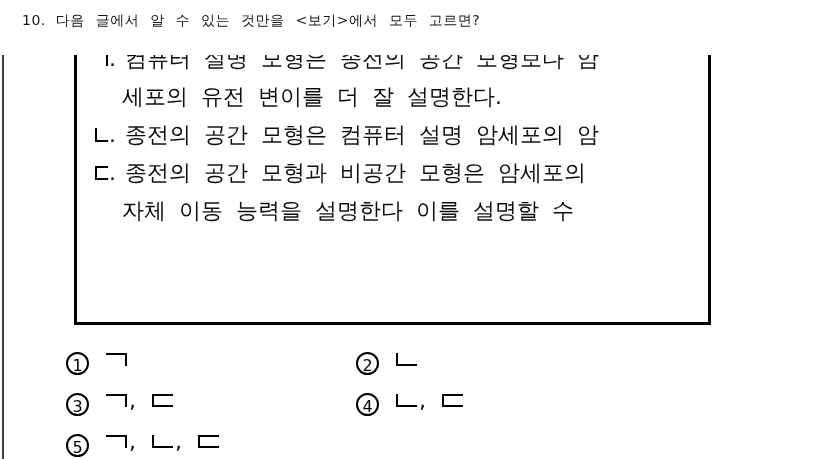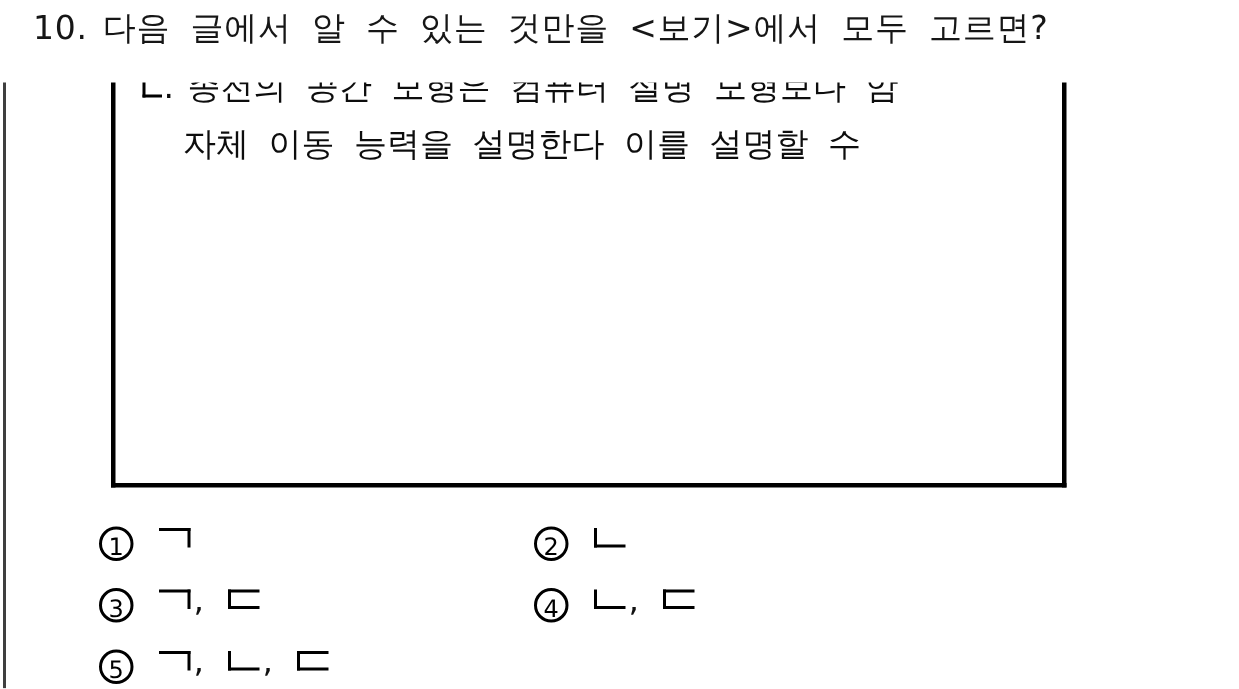--- a/index.html
+++ b/index.html
@@ -5,21 +5,21 @@
   html,body{margin:0;padding:0;background:#ffffff;}
   #canvas{
     position:relative;width:826px;height:459px;background:#ffffff;overflow:hidden;
     font-family:"DejaVu Sans","Liberation Sans",sans-serif;color:#111;
   }
   
   .left-rule{position:absolute;left:2px;top:55px;width:2px;height:404px;background:#3f3f3f;}
   
   .q-title{
     position:absolute;left:22px;top:7px;width:790px;
-    font-size:22px;line-height:26px;letter-spacing:0.5px;word-spacing:6px;
+    font-size:14px;line-height:26px;letter-spacing:0.5px;word-spacing:6px;
     white-space:nowrap;color:#161616;
   }
   .q-num{margin-right:10px;}
   
   .bogi-box{
     position:absolute;left:74px;top:55px;width:637px;height:270px;
     border-left:3px solid #000;border-right:3px solid #000;border-bottom:3px solid #000;
     box-sizing:border-box;overflow:hidden;background:#fff;
   }
   .bogi-content{padding:0 8px 0 18px;font-size:22px;line-height:38px;word-spacing:6px;color:#0d0d0d;}
@@ -55,28 +55,37 @@
 
   <div class="left-rule"></div>
 
   <div class="q-title">
     <span class="q-num">10.</span><span>다음 글에서 알 수 있는 것만을 &lt;보기&gt;에서 모두 고르면?</span>
   </div>
 
   <div class="bogi-box">
     <div class="bogi-content">
 
+      <div class="bogi-item">
+        <div class="bogi-line first">
+          <span class="bogi-marker"><span class="jamo-shape jamo-g"></span><span class="jamo-sep">.</span></span><span>컴퓨터 설명 모형은 종전의 공간 모형보다 암</span>
+        </div>
+        <div class="bogi-line cont">세포의 유전 변이를 더 잘 설명한다.</div>
+      </div>
 
       <div class="bogi-item">
         <div class="bogi-line first">
-          <span class="bogi-marker"><span class="jamo-shape jamo-n"></span><span class="jamo-sep">.</span></span><span>종전의 공간 모형은 컴퓨터 설명 모형보다 암</span>
+          <span class="bogi-marker"><span class="jamo-shape jamo-n"></span><span class="jamo-sep">.</span></span><span>종전의 공간 모형은 컴퓨터 설명 암세포의 암</span>
         </div>
       </div>
 
       <div class="bogi-item">
+        <div class="bogi-line first">
+          <span class="bogi-marker"><span class="jamo-shape jamo-d"></span><span class="jamo-sep">.</span></span><span>종전의 공간 모형과 비공간 모형은 암세포의</span>
+        </div>
         <div class="bogi-line cont">자체 이동 능력을 설명한다 이를 설명할 수</div>
       </div>
 
     </div>
   </div>
 
   <div class="option" style="left:66px;top:347px;">
     <span class="opt-circle">1</span><span class="opt-label"><span class="jamo-shape jamo-g"></span></span>
   </div>
 

